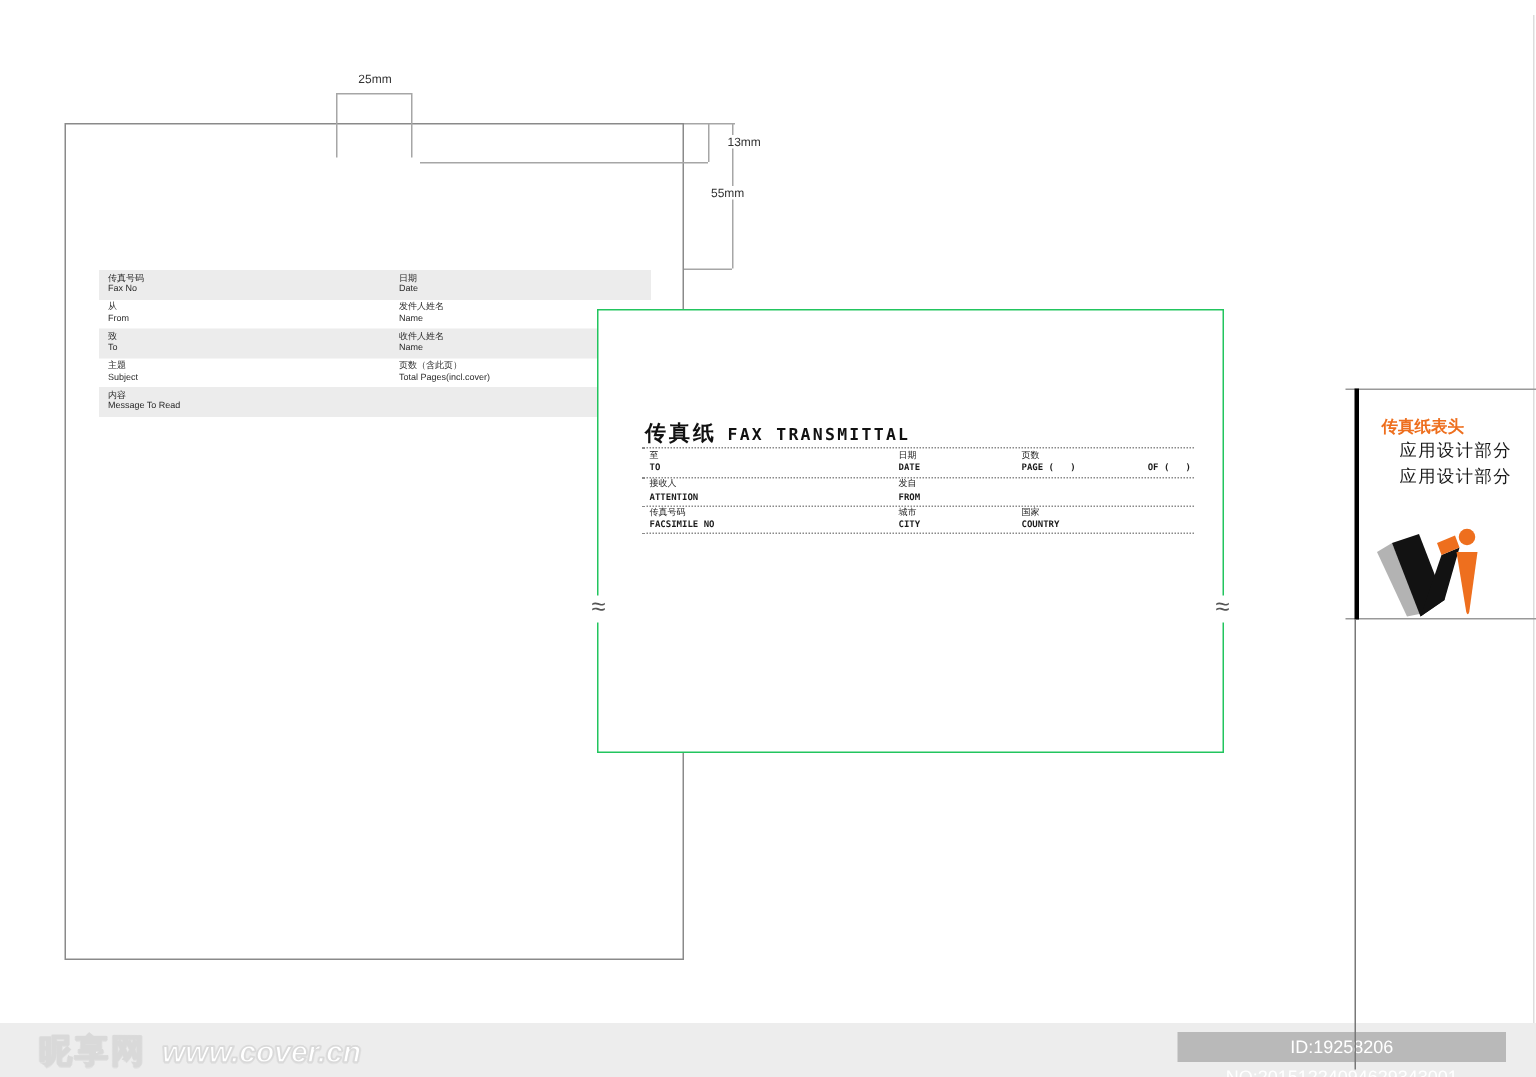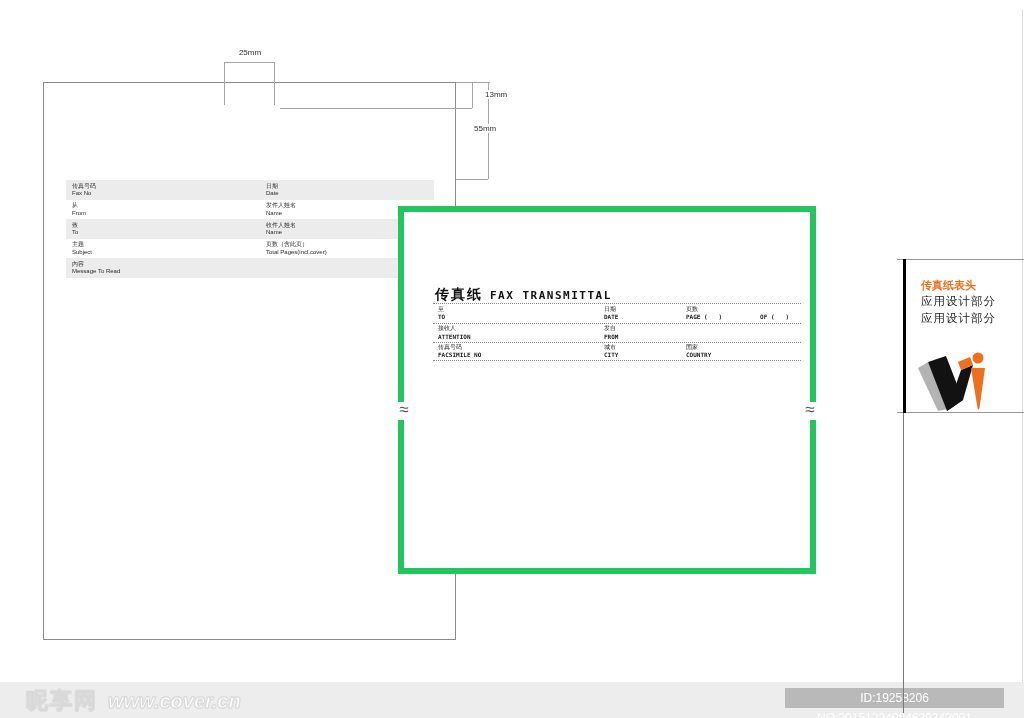--- a/index.html
+++ b/index.html
@@ -21,22 +21,22 @@
   .fcell.l { left:6px; }
   .fcell.r { left:200px; }
   
   .rule, .dim-line { position:absolute; background:#a6a6a6; z-index:2; }
   .dim-label {
     position:absolute; font-size:8px; color:#333; z-index:4;
     background:#fff; padding:0 1px; text-align:center;
   }
   
   .panel {
-    position:absolute; left:398px; top:206px; width:418px; height:368px;
-    background:#fff; border:6px solid #22c55e; box-sizing:border-box; z-index:3;
+    position:absolute; left:398px; top:206px; width:418px; height:296px;
+    background:#fff; border:1px solid #22c55e; box-sizing:border-box; z-index:3;
   }
   .p-title { position:absolute; left:31px; top:73px; white-space:nowrap; }
   .p-title .t-zh { font-size:14px; font-weight:bold; color:#111; letter-spacing:2px; }
   .p-title .t-en {
     font-size:11px; font-weight:bold; color:#111; margin-left:7px;
     font-family:"DejaVu Sans Mono", monospace; letter-spacing:1.5px;
   }
   .dotline { position:absolute; left:29px; width:368px; height:0; border-top:1px dotted #8a8a8a; }
   .pcell { position:absolute; color:#1c1c1c; }
   .pcell .zh { display:block; font-size:6px; line-height:7.5px; }
@@ -46,21 +46,21 @@
   }
   .squig {
     position:absolute; width:16px; height:18px; background:#fff; color:#555;
     font-size:17px; line-height:16px; text-align:center; z-index:4;
   }
   
   .sb-hline { position:absolute; left:897px; width:127px; height:1px; background:#999; z-index:2; }
   .sb-black { position:absolute; left:903px; top:259px; width:3px; height:154px; background:#000; z-index:3; }
   .sb-text { position:absolute; left:921px; top:277px; z-index:2; }
   .sb-text .cat { font-size:11px; font-weight:bold; line-height:16px; }
-  .sb-text .ln { font-size:11.5px; color:#1a1a1a; line-height:17px; letter-spacing:1px; }
+  .sb-text .ln { font-size:11.5px; color:#1a1a1a; line-height:17px; letter-spacing:1px;margin-left:12px; }
   .vi-logo { position:absolute; left:916px; top:348px; width:72px; height:64px; z-index:2; }
   .vline-long { position:absolute; left:903px; top:413px; width:1px; height:300px; background:#787878; z-index:6; }
   .edge-right { position:absolute; left:1022px; top:10px; width:1px; height:672px; background:#ddd; }
   
   .footer { position:absolute; left:0; top:682px; width:1024px; height:36px; background:#ededed; z-index:5; }
   .site-logo {
     position:absolute; left:26px; top:4px; color:#fff; font-weight:bold;
     -webkit-text-stroke:1px #d9d9d9;
     text-shadow:1px 0 #e2e2e2,-1px 0 #e2e2e2,0 1px #e2e2e2,0 -1px #e2e2e2;
     white-space:nowrap;

